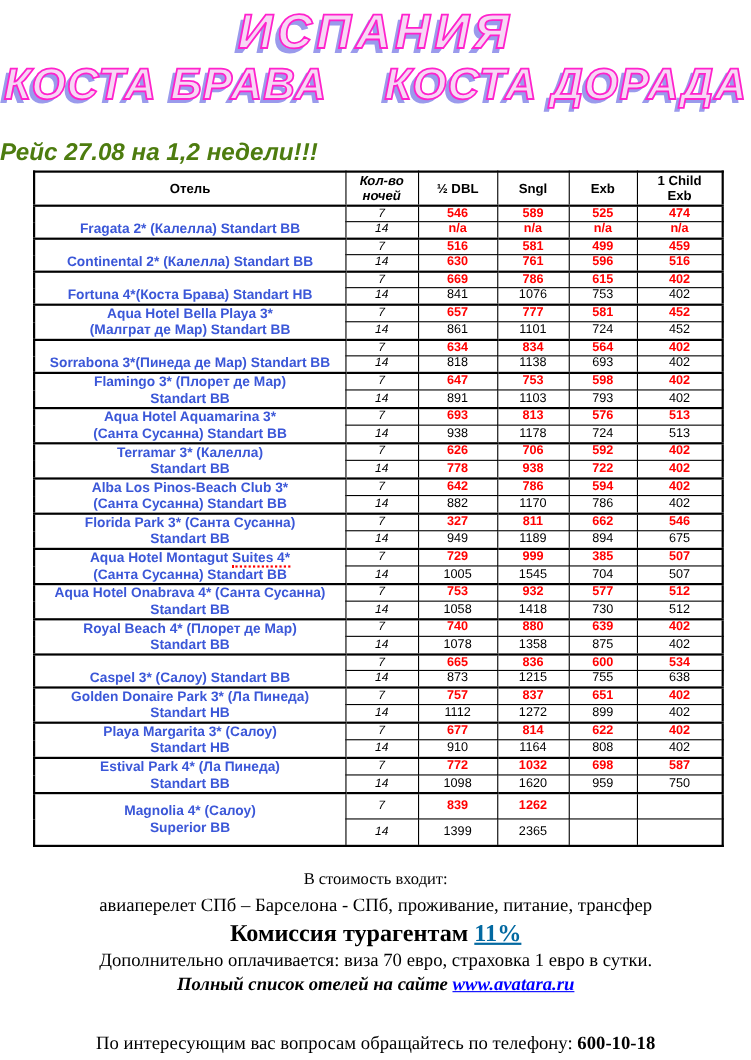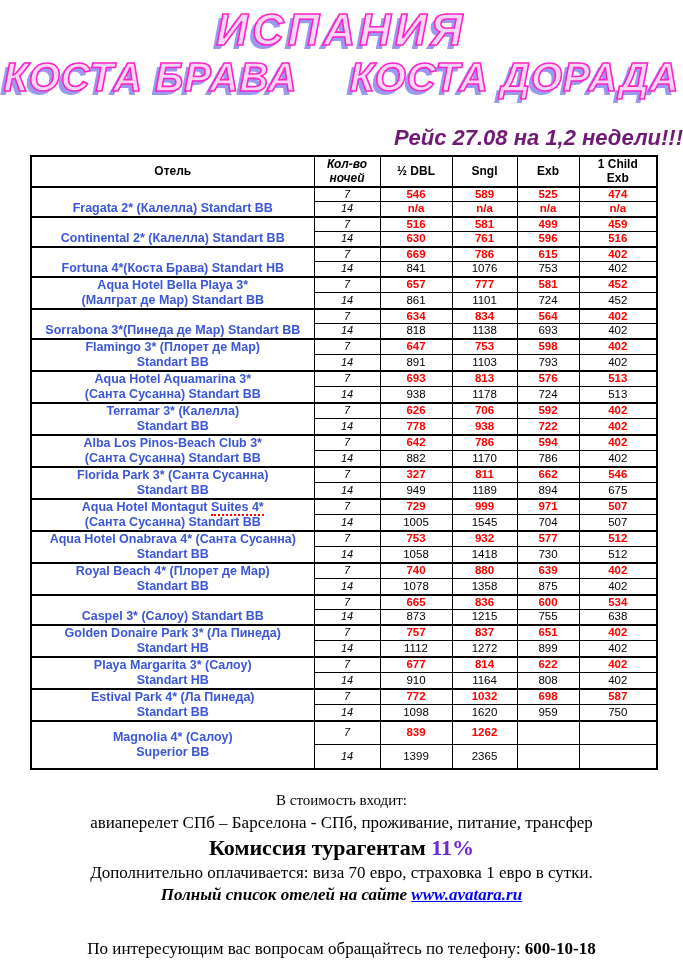--- a/index.html
+++ b/index.html
@@ -17,23 +17,23 @@
     color:#f7d7f5;
     -webkit-text-stroke:1.6px #ff22cc;
     text-shadow:-4px 4px 0 #9a9aec;
     line-height:1.08;
     white-space:nowrap;
   }
   .wordart-line1 { font-size:44px; letter-spacing:4px; }
   .wordart-line2 { font-size:40px; letter-spacing:1px; display:flex; justify-content:center; gap:52px; margin-top:2px; }
   
   .subtitle {
-    text-align:right; margin-top:26px;
+    text-align:left; margin-top:26px;
     font-size:22px; font-weight:bold; font-style:italic;
-    color:#701a75;
+    color:#4d7c0f;
   }
   
   table.price {
     border-collapse:collapse; table-layout:fixed;
     margin:4px 0 0 30px; width:626px;
     border:2px solid #000;
     font-size:11px;
   }
   table.price th, table.price td { border:1px solid #000; padding:0 2px; }
   table.price thead th {
@@ -56,21 +56,21 @@
   td.price-cell.hot { color:#ff0000; font-weight:bold; }
   .squiggle { border-bottom:2px dotted #ff0000; }
   
   .footer {
     margin-top:22px; text-align:center;
     font-family:"Liberation Serif", serif;
   }
   .f-included-title { font-size:15px; font-weight:normal; }
   .f-included-text  { font-size:17px; margin-top:4px; }
   .f-commission     { font-size:22px; font-weight:bold; margin-top:2px; }
-  .f-commission .pct { color:#6d28d9; }
+  .f-commission .pct { color:#0369a1;text-decoration:underline; }
   .f-extra          { font-size:17px; margin-top:2px; }
   .f-site           { font-size:17px; font-weight:bold; font-style:italic; margin-top:2px; }
   .f-site a         { color:#0000ff; text-decoration:underline; }
   .f-phone          { font-size:17px; margin-top:34px; }
   .f-phone .phone   { font-weight:bold; }
 </style>
 </head>
 <body>
 
 <div>
@@ -288,21 +288,21 @@
           <td class="price-cell">675</td>
         </tr>
         <tr class="block-start">
           <td rowspan="2" class="hotel-cell">
             <div>Aqua Hotel Montagut <span class="squiggle">Suites 4*</span></div>
             <div>(Санта Сусанна) Standart BB</div>
           </td>
           <td class="nights">7</td>
           <td class="price-cell hot">729</td>
           <td class="price-cell hot">999</td>
-          <td class="price-cell hot">971</td>
+          <td class="price-cell hot">385</td>
           <td class="price-cell hot">507</td>
         </tr>
         <tr class="">
           <td class="nights">14</td>
           <td class="price-cell">1005</td>
           <td class="price-cell">1545</td>
           <td class="price-cell">704</td>
           <td class="price-cell">507</td>
         </tr>
         <tr class="block-start">

